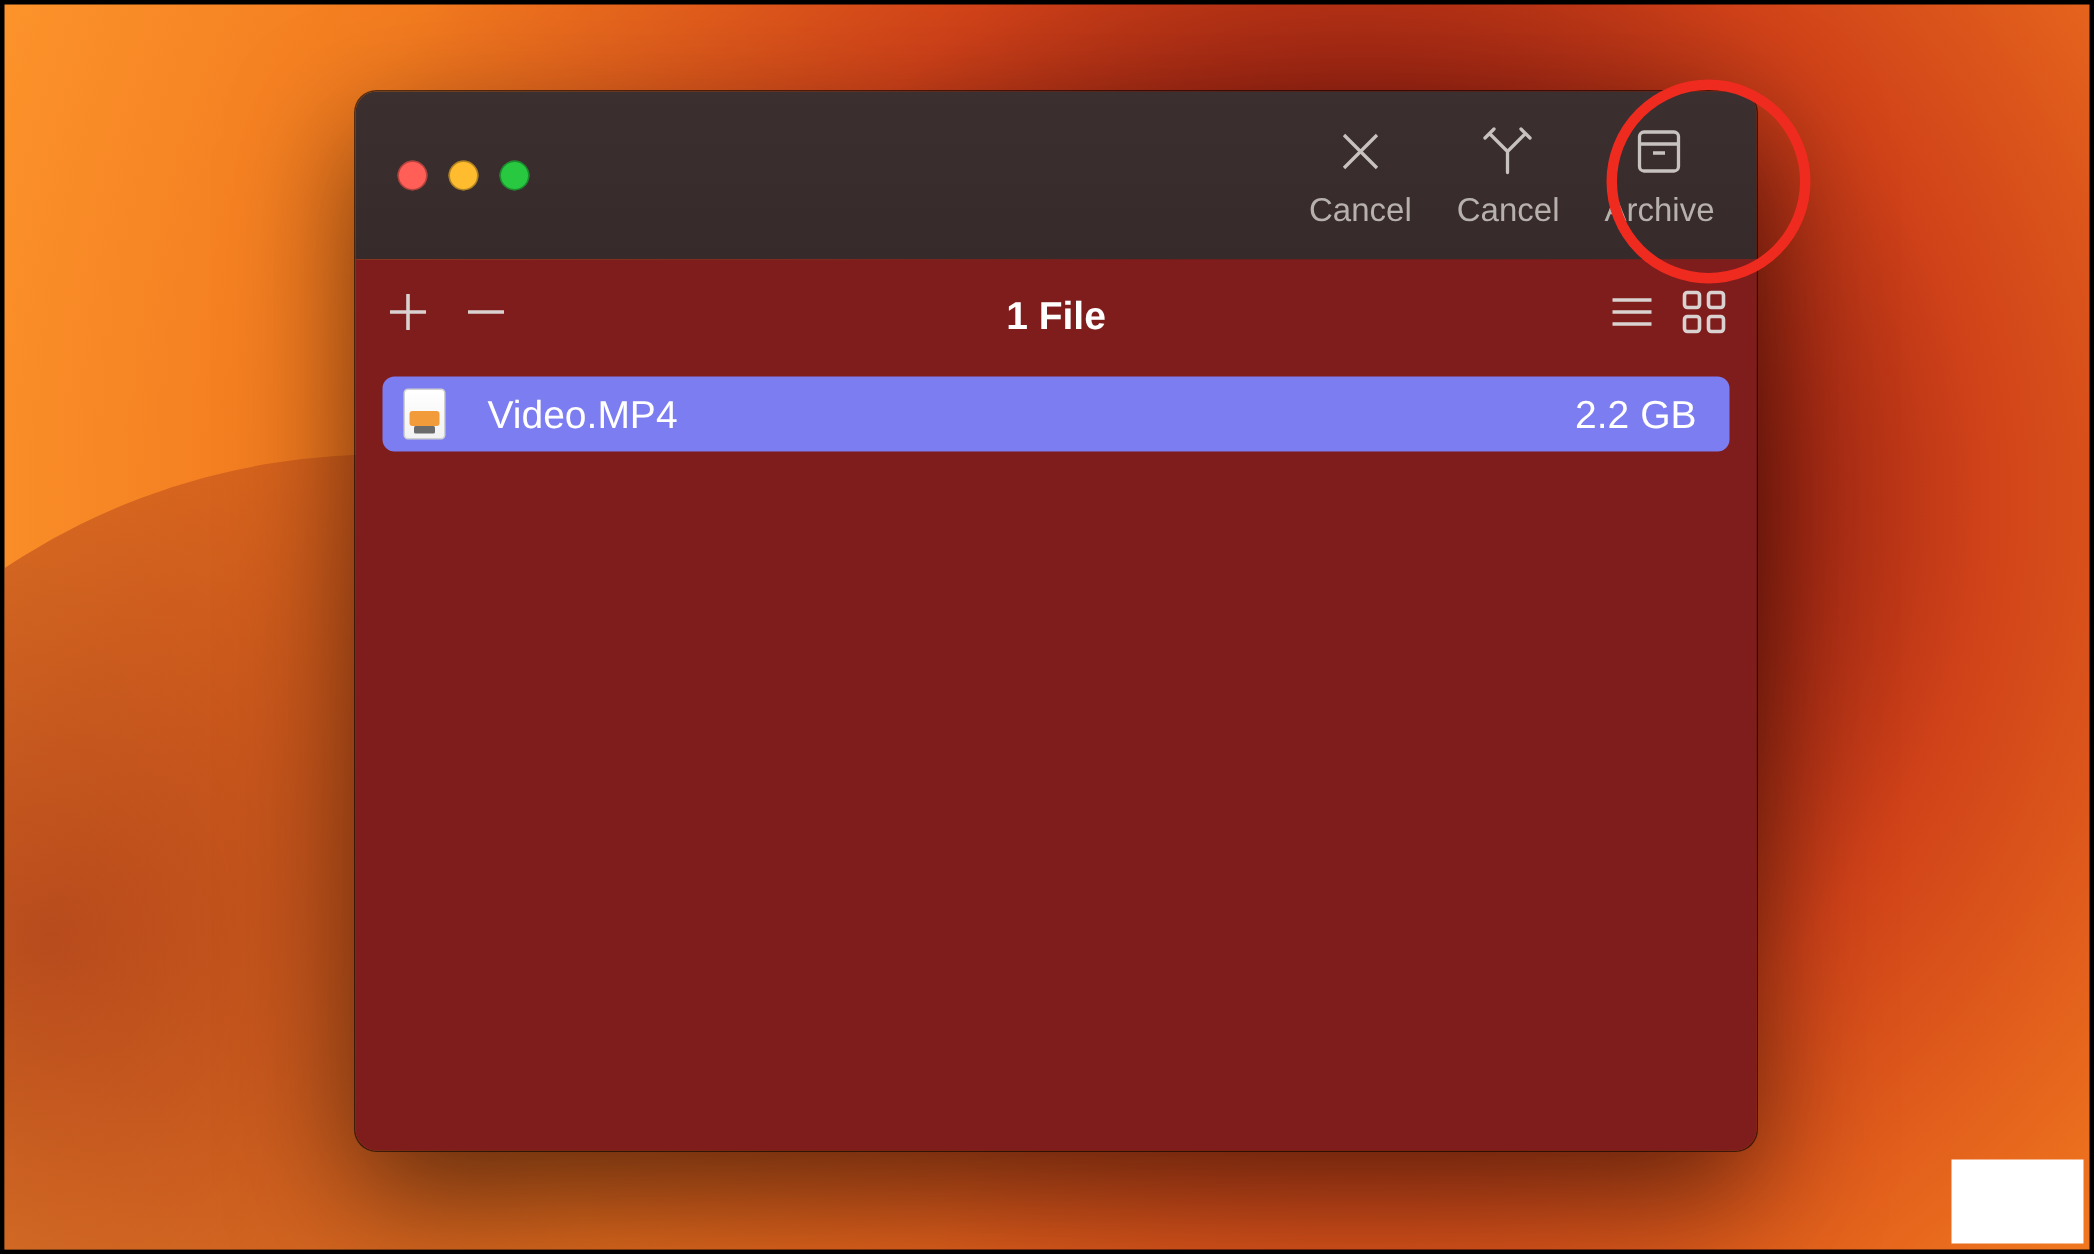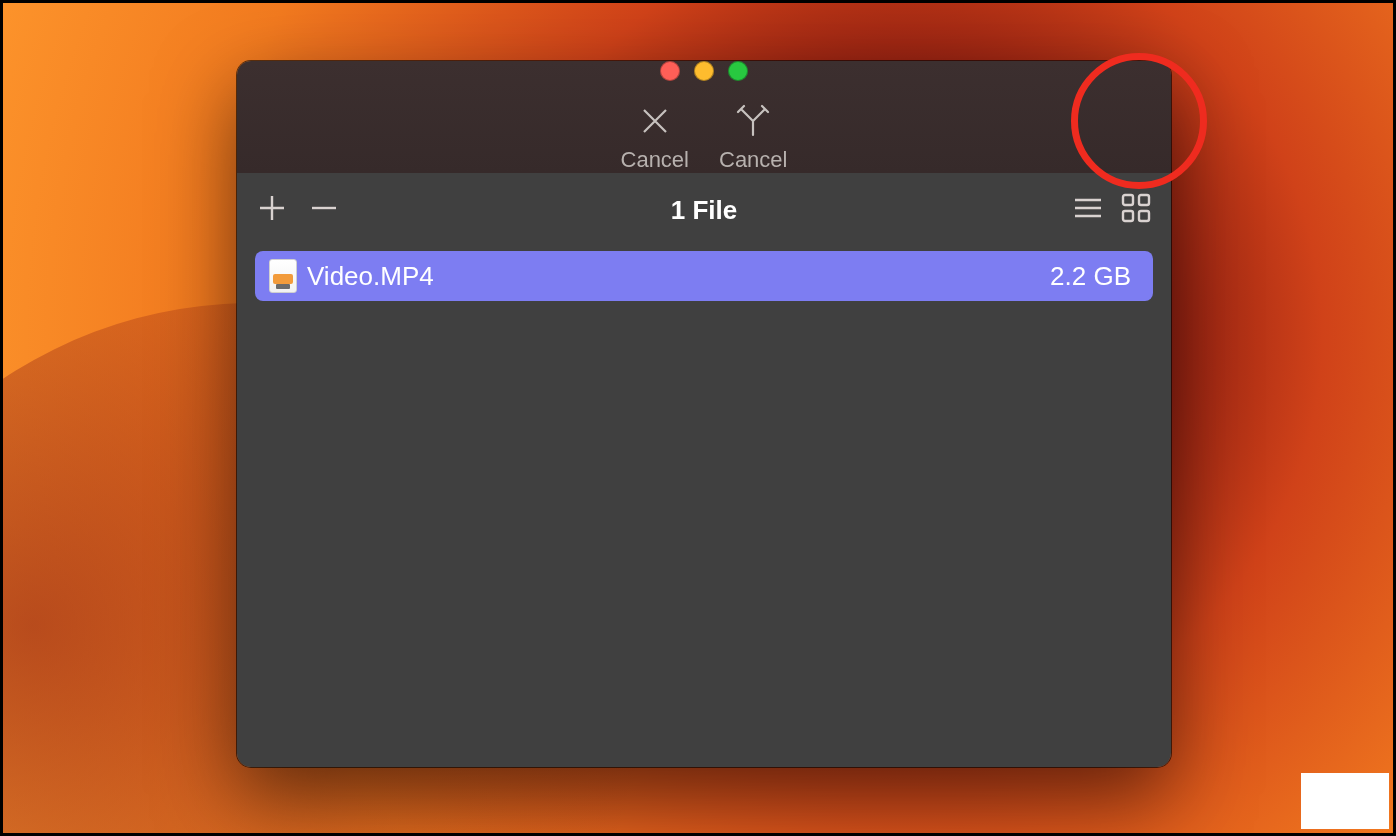--- a/index.html
+++ b/index.html
@@ -21,33 +21,32 @@
       position:absolute; left:234px; top:58px; width:934px; height:706px;
       border-radius:14px; overflow:visible;
       box-shadow:0 30px 80px rgba(0,0,0,.55), 0 0 0 1px rgba(0,0,0,.6);
     }
     .titlebar {
       height:112px;
       background:linear-gradient(#3c2f2f,#362a2a);
       border-radius:14px 14px 0 0;
       display:flex; align-items:center; justify-content:space-between;
       padding:0 28px;
-      flex-direction:column;
     }
     .traffic { display:flex; gap:14px; }
     .traffic span { width:20px; height:20px; border-radius:50%; box-shadow:inset 0 0 0 1px rgba(0,0,0,.3);}
     .close-dot{background:#ff5f57;}
     .min-dot{background:#febc2e;}
     .max-dot{background:#28c840;}
     .toolbar-actions{ display:flex; align-items:flex-end; gap:30px; color:#bdb8b5;}
     .tb-btn{ display:flex; flex-direction:column; align-items:center; gap:6px; cursor:pointer;}
     .tb-btn svg{ width:40px; height:40px; stroke:#c7c2bf; fill:none; stroke-width:2.2;}
     .tb-label{ font-size:22px; color:#b7b1ae; font-weight:400;}
     .content {
-      background:#404040; height:594px;
+      background:#7f1d1d; height:594px;
       border-radius:0 0 14px 14px;
       padding:0 18px;
     }
     .subbar{
       height:74px; display:flex; align-items:center; justify-content:space-between;
       color:#efe9e8;
     }
     .addremove{ display:flex; gap:18px; align-items:center; }
     .addremove svg{ width:34px; height:34px; stroke:#d9d2d0; stroke-width:2.4; fill:none;}
     .file-count{ font-size:26px; font-weight:600; color:#fff; position:absolute; left:50%; transform:translateX(-50%);}
@@ -55,21 +54,21 @@
     .view-toggle svg{ width:34px; height:34px; stroke:#d9d2d0; stroke-width:2.4; fill:none;}
     .file-row{
       margin-top:4px;
       height:50px;
       background:#7d7df2;
       border-radius:8px;
       display:flex; align-items:center; justify-content:space-between;
       padding:0 22px 0 14px;
       color:#fff; font-size:26px; font-weight:400;
     }
-    .file-left{ display:flex; align-items:center; gap:10px;}
+    .file-left{ display:flex; align-items:center; gap:28px;}
     .file-icon{ width:28px; height:34px; background:linear-gradient(#fff,#f2f2f2); border:1px solid #d0d0d0; border-radius:3px; position:relative;}
     .file-icon::before{ content:""; position:absolute; left:3px; right:3px; top:14px; height:10px; background:#f29b3b; border-radius:2px;}
     .file-icon::after{ content:""; position:absolute; left:6px; right:6px; bottom:3px; height:5px; background:#6b6b6b; border-radius:1px;}
     .annotation-circle{
       position:absolute;
       left:834px; top:-8px;
       width:136px; height:136px;
       border:7px solid #ef2b1f;
       border-radius:50%;
       pointer-events:none;
@@ -97,20 +96,27 @@
         <svg viewBox="0 0 40 40">
             <path d="M9 9 L31 31 M31 9 L9 31"></path>
           </svg>
         <span class="tb-label">Cancel</span>
       </div>
       <div class="tb-btn">
         <svg viewBox="0 0 40 40">
             <path d="M20 34 L20 20 L8 8 M20 20 L32 8 M5 11 L8 8 L11 5 M29 5 L32 8 L35 11" stroke-linecap="round" stroke-linejoin="round"></path>
           </svg>
         <span class="tb-label">Cancel</span>
+      </div>
+      <div class="tb-btn">
+        <svg viewBox="0 0 40 40">
+            <rect x="7" y="7" width="26" height="26" rx="3"></rect>
+            <path d="M7 15 L33 15 M16 21 L24 21"></path>
+          </svg>
+        <span class="tb-label">Archive</span>
       </div>
     </div>
   </div>
 
   <div class="content">
     <div class="subbar">
       <div class="addremove">
         <span>
           <svg viewBox="0 0 34 34">
               <path d="M17 5 L17 29 M5 17 L29 17"></path>

